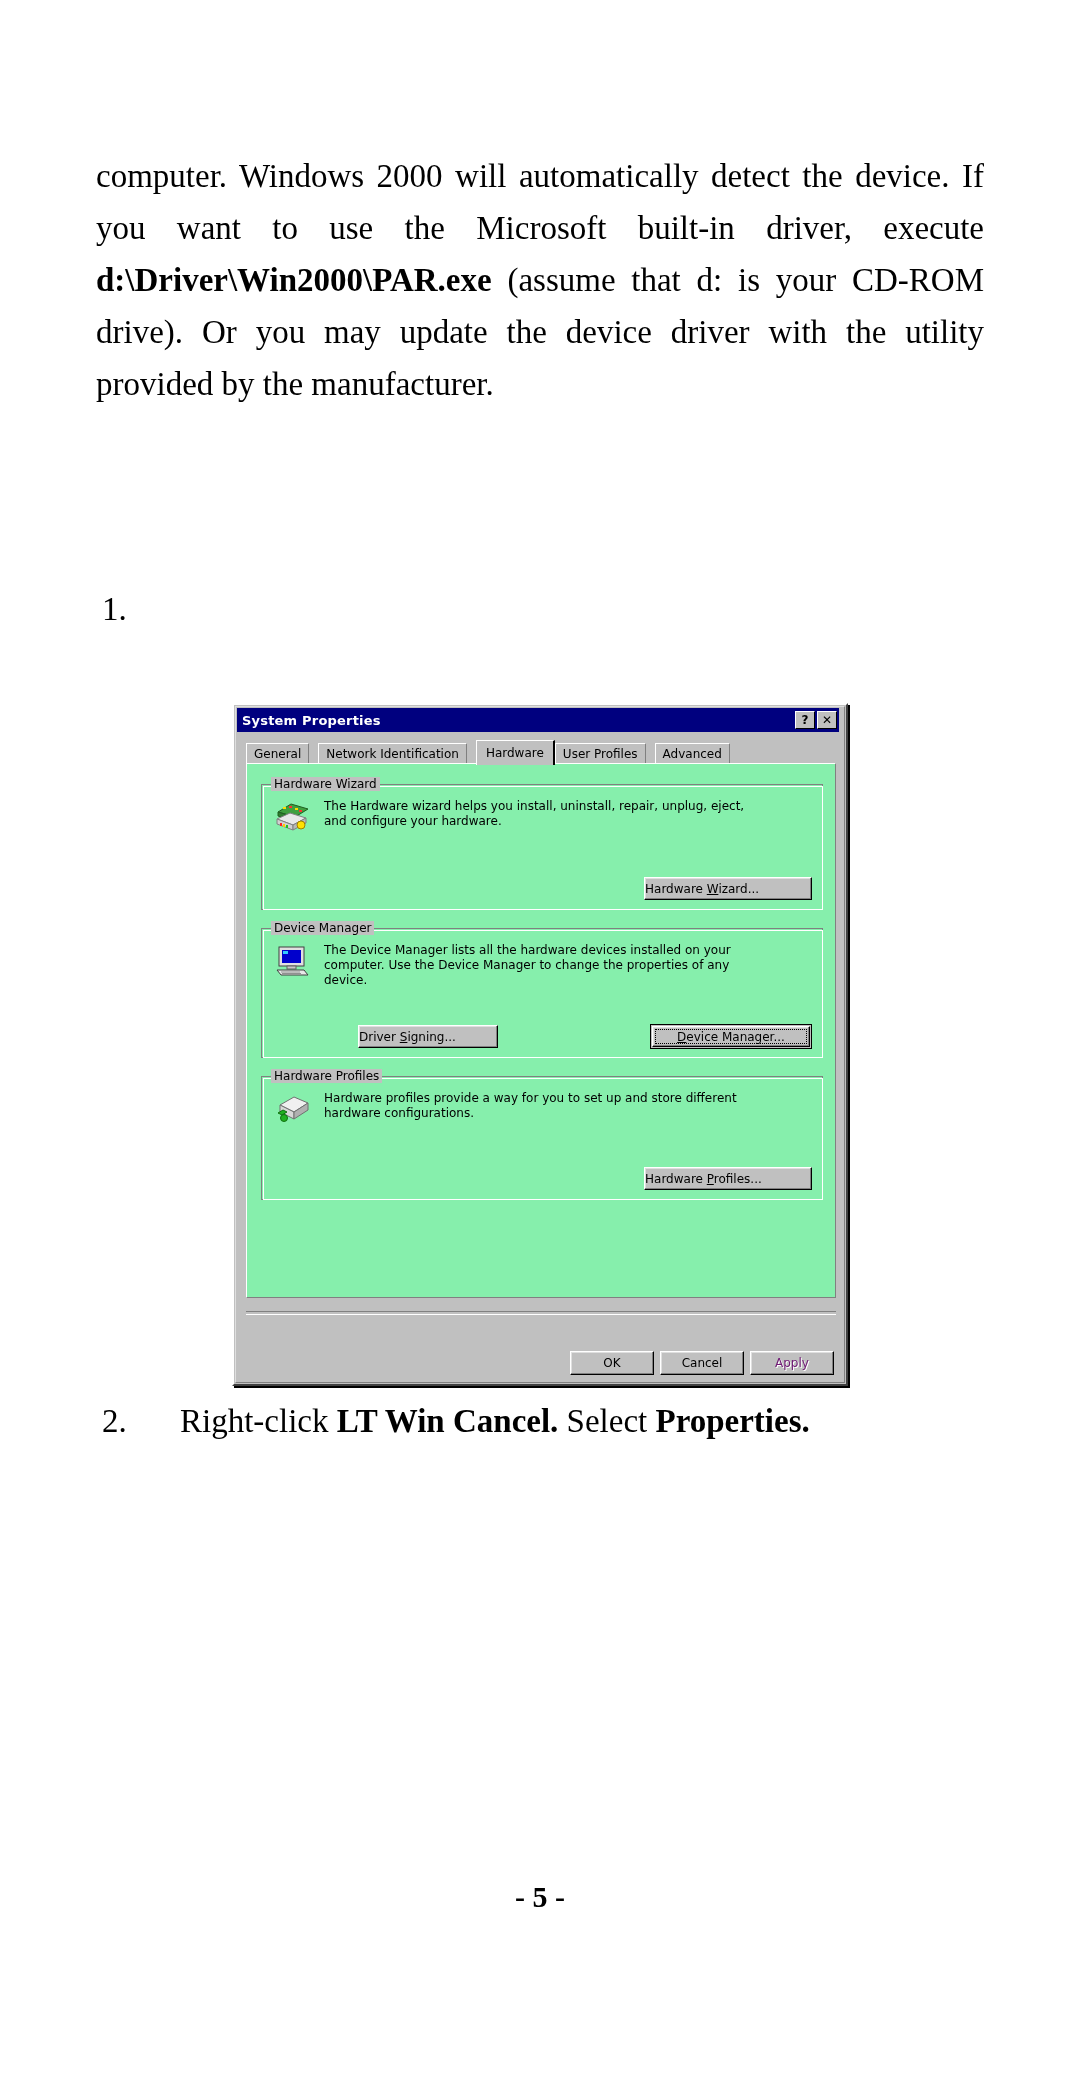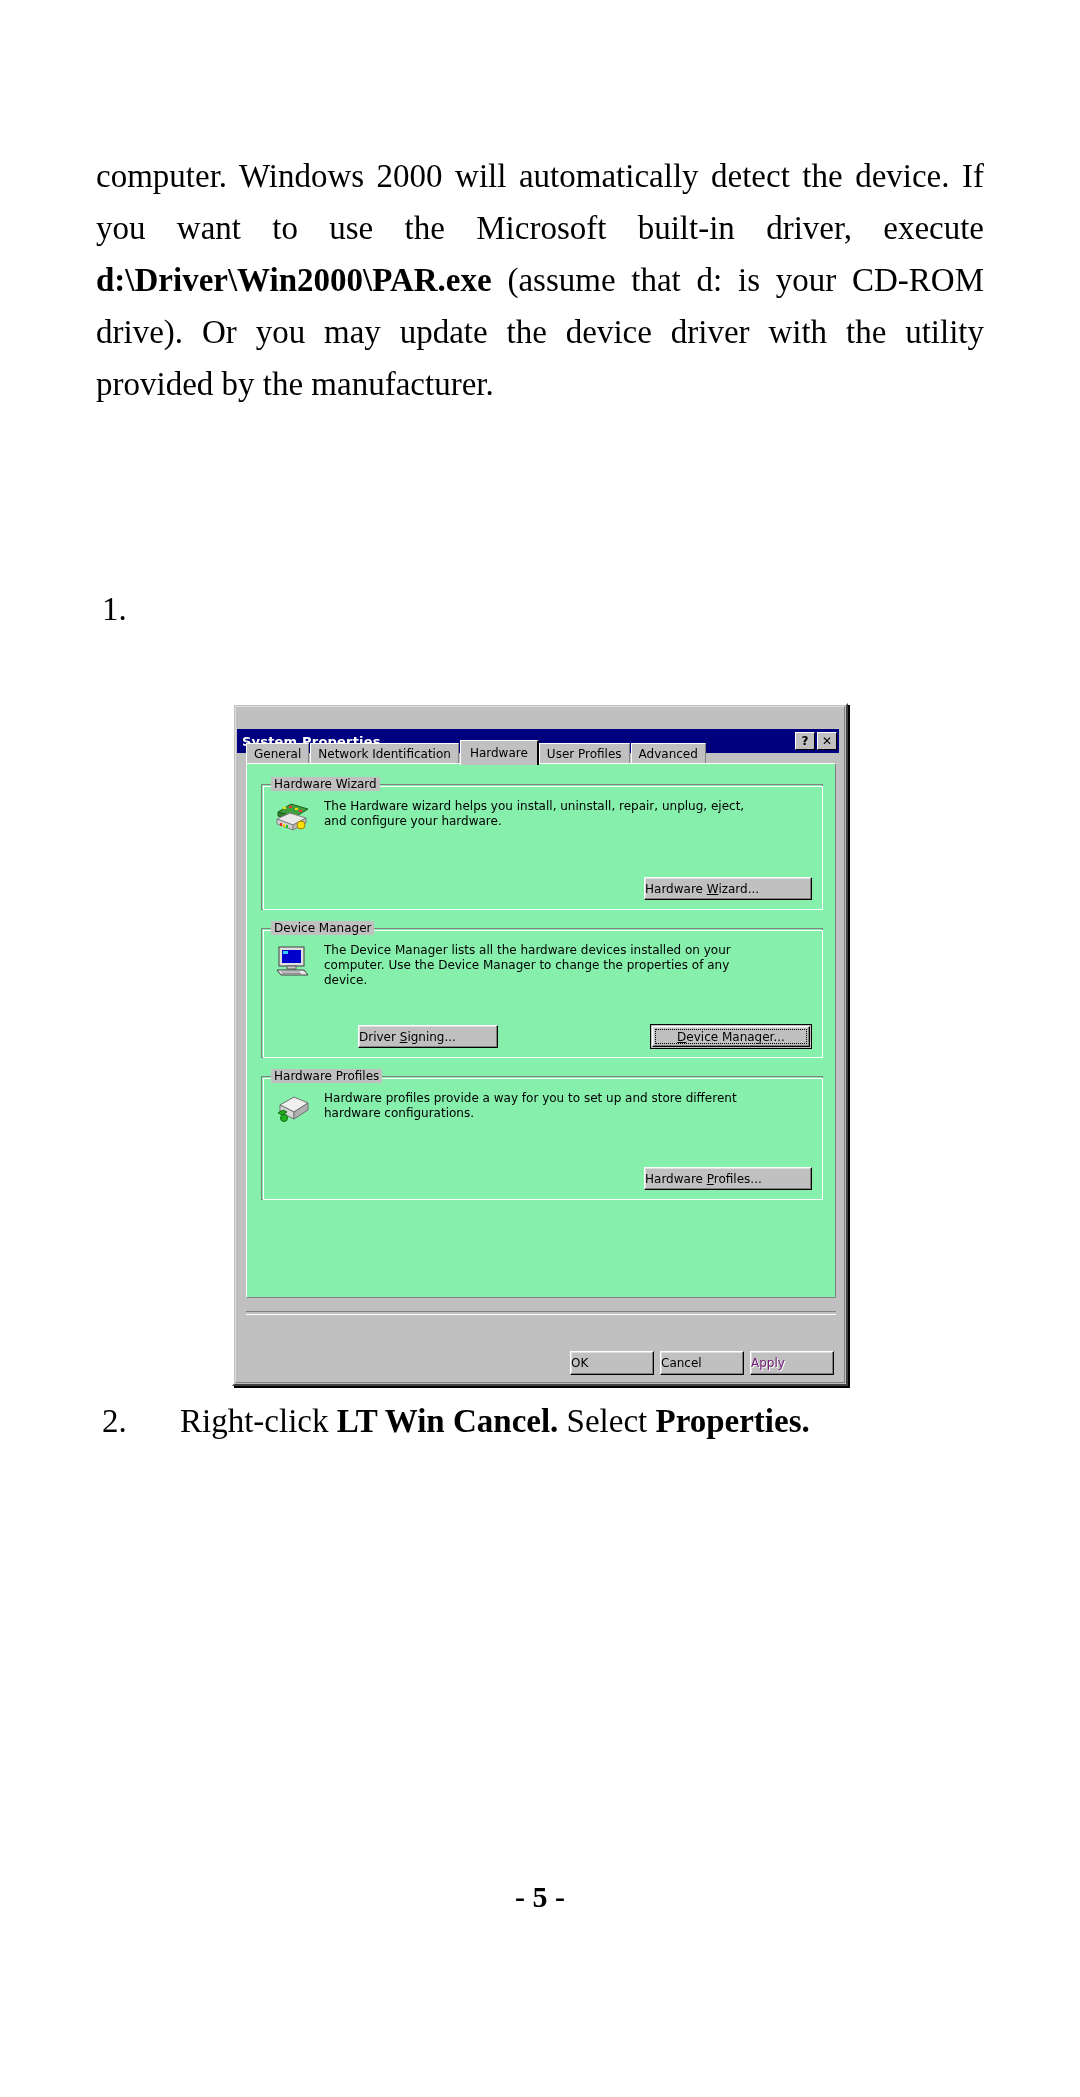--- a/index.html
+++ b/index.html
@@ -97,21 +97,20 @@
   .titlebar {
     position: absolute;
     left: 3px; top: 3px;
     width: 602px;
     height: 24px;
     background: #00007f;
     display: flex;
     align-items: center;
     padding: 0 2px 0 5px;
     box-sizing: border-box;
-    margin-top: 21px;
   }
   .title-text {
     color: #ffffff;
     font-weight: bold;
     font-size: 13px;
     letter-spacing: 0.2px;
     flex: 1;
     white-space: nowrap;
   }
   .tb-btn {
@@ -139,21 +138,21 @@
     left: 12px;
     top: 34px;
     width: 590px;
     height: 25px;
     display: flex;
     align-items: flex-end;
   }
   .tab {
     height: 21px;
     padding: 0 7px;
-    margin-right: 1px;
+    margin-right: 9px;
     background: #c0c0c0;
     border-top: 1px solid #ffffff;
     border-left: 1px solid #ffffff;
     border-right: 1px solid #808080;
     display: flex;
     align-items: center;
     font-size: 12px;
     white-space: nowrap;
     box-sizing: border-box;
   }
@@ -282,20 +281,21 @@
     width: 84px;
     height: 24px;
     background: #c0c0c0;
     border-top: 1px solid #ffffff;
     border-left: 1px solid #ffffff;
     border-right: 1px solid #000000;
     border-bottom: 1px solid #000000;
     box-shadow: inset -1px -1px 0 #808080, inset 1px 1px 0 #dfdfdf;
     display: flex;
     align-items: center;
+    justify-content: center;
     font-size: 12px;
     box-sizing: border-box;
   }
   .bbtn.disabled { color: #701a75; text-shadow: 1px 1px 0 #ffffff; }
 
   
   .icon32 { width: 38px; height: 36px; flex: none; }
 </style>
 </head>
 <body>

